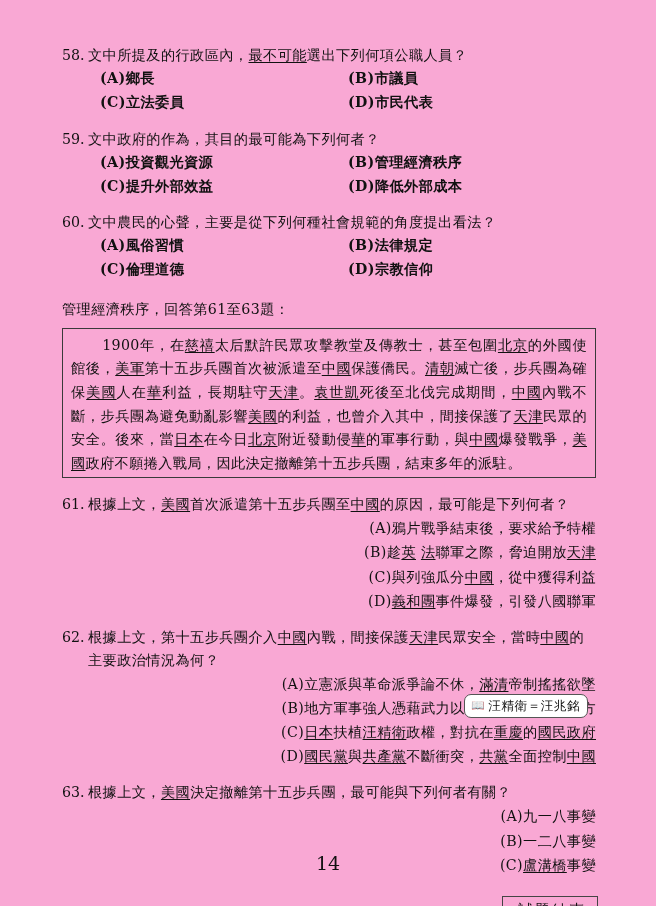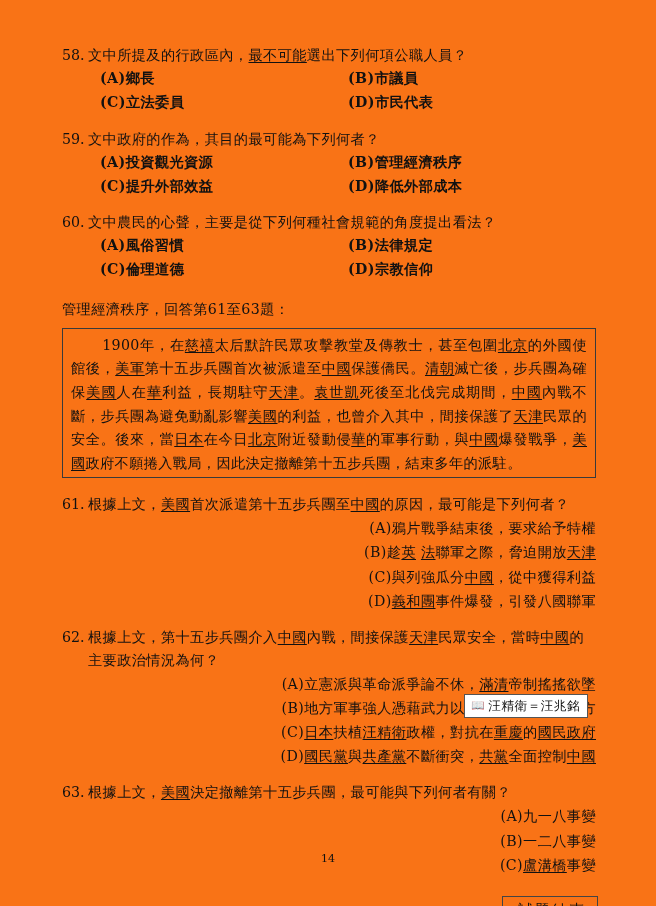--- a/index.html
+++ b/index.html
@@ -13,21 +13,21 @@
     position: relative;
     font-family: "DejaVu Serif", "Liberation Serif", serif;
     color: #111111;
     overflow: hidden;
   }
   .page {
     position: absolute;
     left: 0; top: 0;
     width: 656px;
     height: 906px;
-    background: #f97316;
+    background: #f9a8d4;
   }
   .content {
     position: absolute;
     left: 62px;
     top: 44px;
     width: 534px;
   }
 
   
   .q-block {
@@ -133,21 +133,21 @@
     left: 0;
     top: 846px;
     width: 656px;
     height: 42px;
   }
   .page-number {
     position: absolute;
     left: 0; top: 6px;
     width: 656px;
     text-align: center;
-    font-size: 11px;
+    font-size: 19px;
     font-family: "DejaVu Serif", "Liberation Serif", serif;
   }
   .end-box {
     position: absolute;
     right: 58px;
     top: 8px;
     border: 1.4px solid #444;
     padding: 4px 11px 5px 15px;
     font-size: 15px;
     letter-spacing: 2px;
@@ -223,21 +223,21 @@
       <div class="q-head">
         <span class="q-num">62.</span>
         <span class="q-stem">根據上文，第十五步兵團介入<u>中國</u>內戰，間接保護<u>天津</u>民眾安全，當時<u>中國</u>的主要政治情況為何？</span>
       </div>
       <div class="opts-1col">
         <div class="opt"><span class="optlabel">(A)</span><span>立憲派與革命派爭論不休，<u>滿清</u>帝制搖搖欲墜</span></div>
         <div class="opt"><span class="optlabel">(B)</span><span>地方軍事強人憑藉武力以奪取<u>地盤</u>，割據一方</span></div>
         <div class="opt"><span class="optlabel">(C)</span><span><u>日本</u>扶植<u>汪精衛</u>政權，對抗在<u>重慶</u>的<u>國民政府</u></span></div>
         <div class="opt"><span class="optlabel">(D)</span><span><u>國民黨</u>與<u>共產黨</u>不斷衝突，<u>共黨</u>全面控制<u>中國</u></span></div>
       </div>
-      <div class="note-box" style="top:68px;">
+      <div class="note-box" style="top:68px;border-radius:7px;">
         <span class="note-icon">📖</span><span>汪精衛＝汪兆銘</span>
       </div>
     </div>
 
     <div class="q-block">
       <div class="q-head">
         <span class="q-num">63.</span>
         <span class="q-stem">根據上文，<u>美國</u>決定撤離第十五步兵團，最可能與下列何者有關？</span>
       </div>
       <div class="opts-1col">

